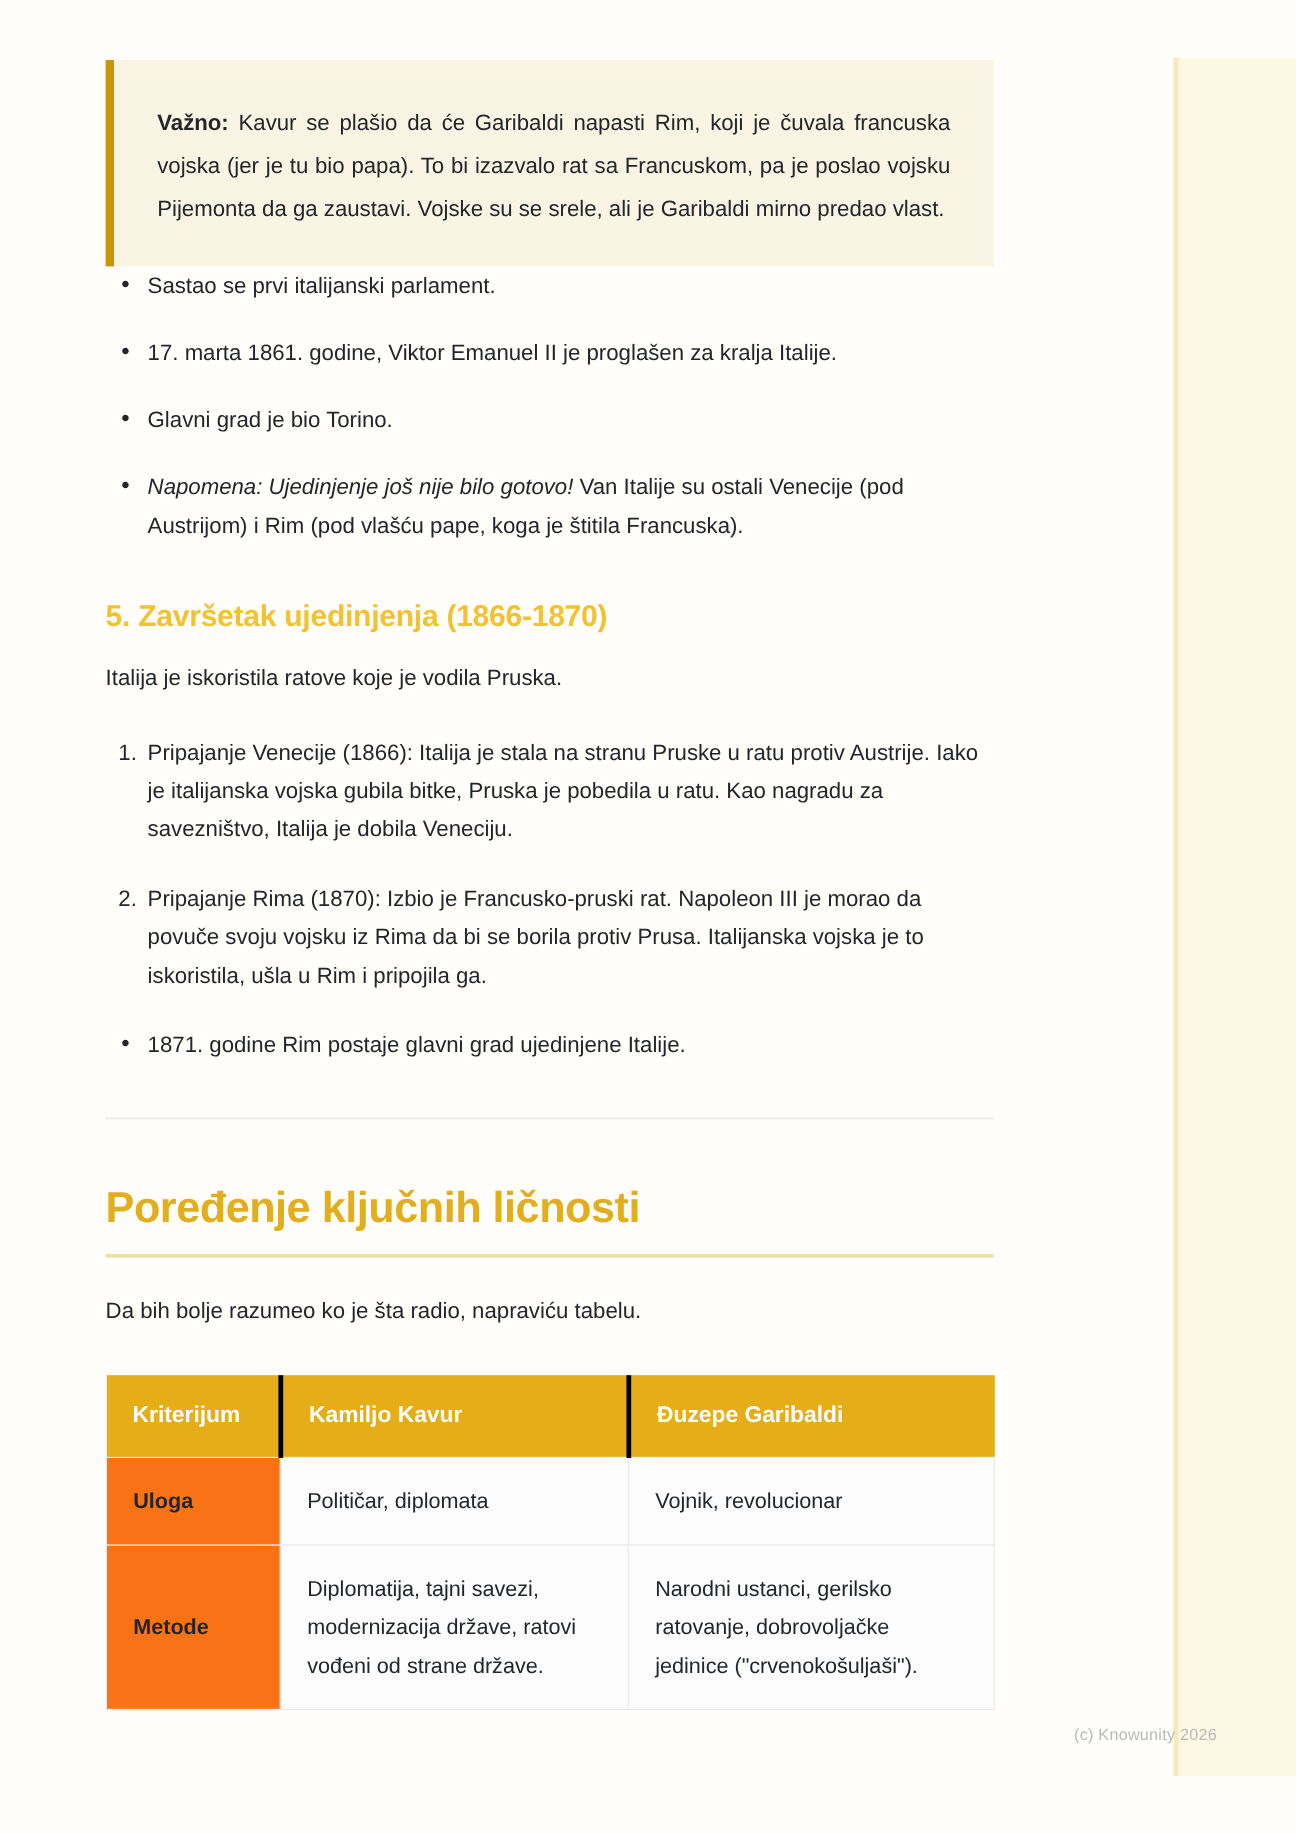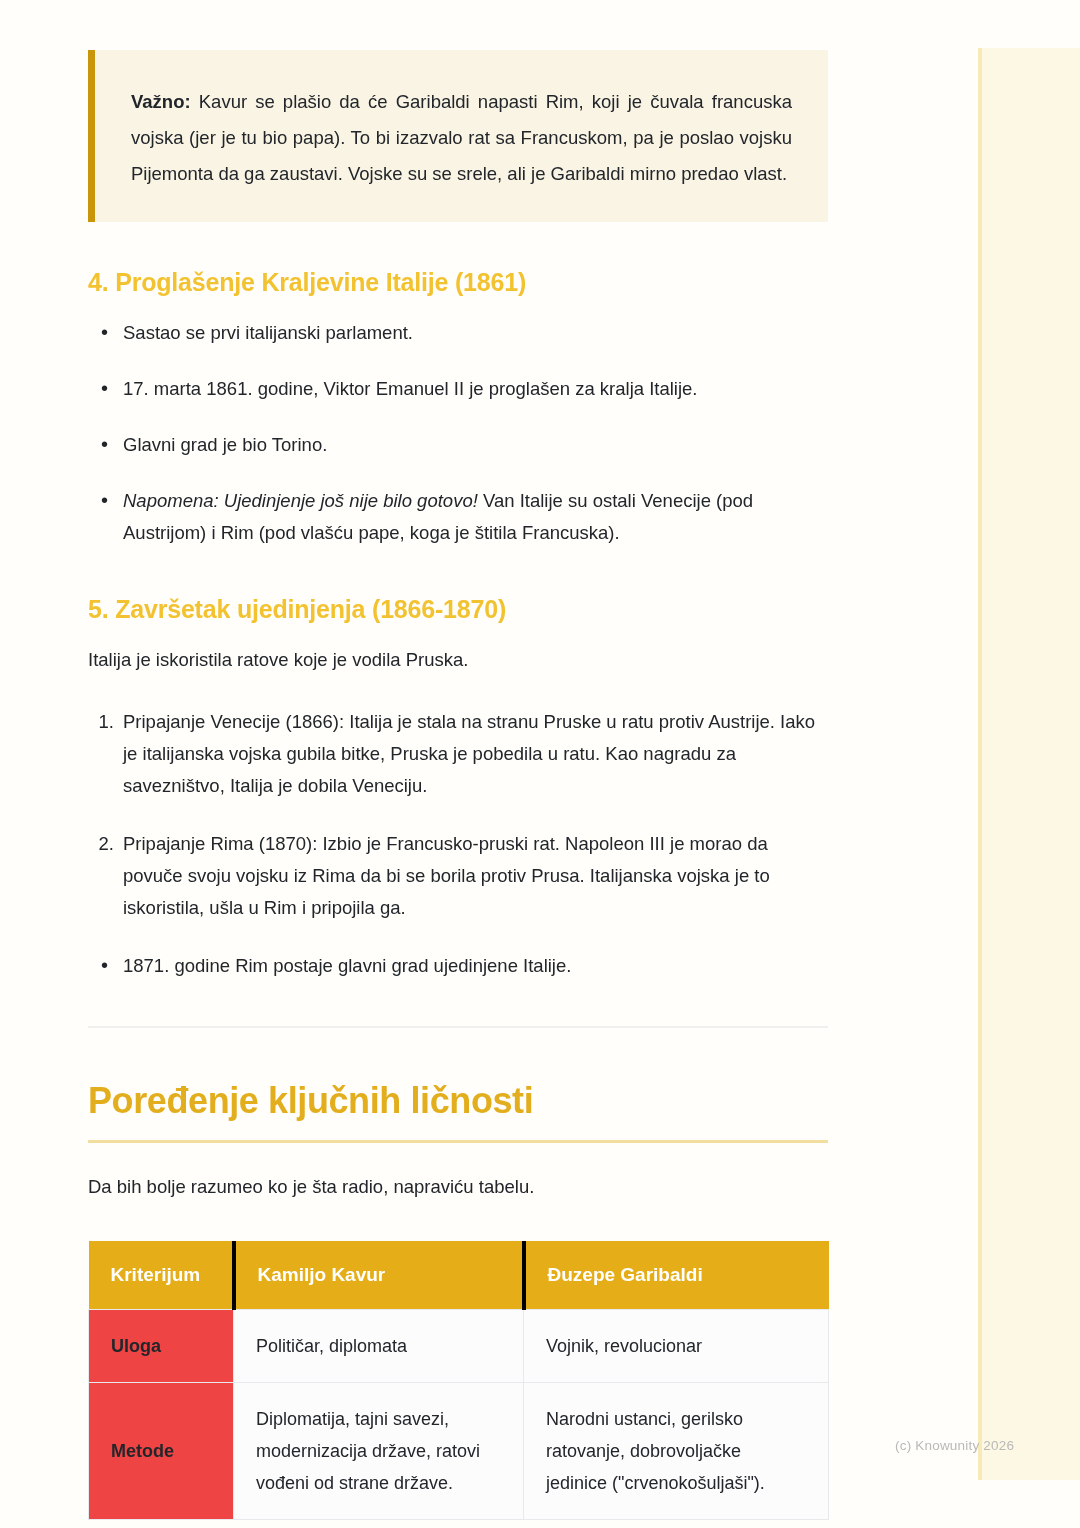--- a/index.html
+++ b/index.html
@@ -172,21 +172,21 @@
     background: #FCFCFD;
     font-size: 18px;
     line-height: 32px;
     color: #22262B;
     padding: 20px 22px;
     border: 1px solid #E8E9EC;
     vertical-align: middle;
   }
   table.cmp td.crit {
     font-weight: 700;
-    background: #ef4444;
+    background: #f97316;
   }
   col.c1 { width: 145px; }
   col.c2 { width: 290px; }
   col.c3 { width: 305px; }
 
   
   .watermark {
     position: absolute;
     left: 895px;
     top: 1438px;
@@ -202,21 +202,20 @@
 <div class="page">
 
   <div class="edge-band"></div>
 
   <div class="content">
 
     <div class="callout">
       <p><b>Važno:</b><span> Kavur se plašio da će Garibaldi napasti Rim, koji je čuvala francuska vojska (jer je tu bio papa). To bi izazvalo rat sa Francuskom, pa je poslao vojsku Pijemonta da ga zaustavi. Vojske su se srele, ali je Garibaldi mirno predao vlast.</span></p>
     </div>
 
-    <h3 class="section-h">4. Proglašenje Kraljevine Italije (1861)</h3>
 
     <ul class="bullets">
       <li><span>Sastao se prvi italijanski parlament.</span></li>
       <li><b>17. marta 1861. godine, Viktor Emanuel II je proglašen za kralja Italije.</b></li>
       <li><span>Glavni grad je bio Torino.</span></li>
       <li><i>Napomena: Ujedinjenje još nije bilo gotovo!</i><span> Van Italije su ostali </span><b>Venecije</b><span> (pod Austrijom) i </span><b>Rim</b><span> (pod vlašću pape, koga je štitila Francuska).</span></li>
     </ul>
 
     <h3 class="section-h">5. Završetak ujedinjenja (1866-1870)</h3>
 

